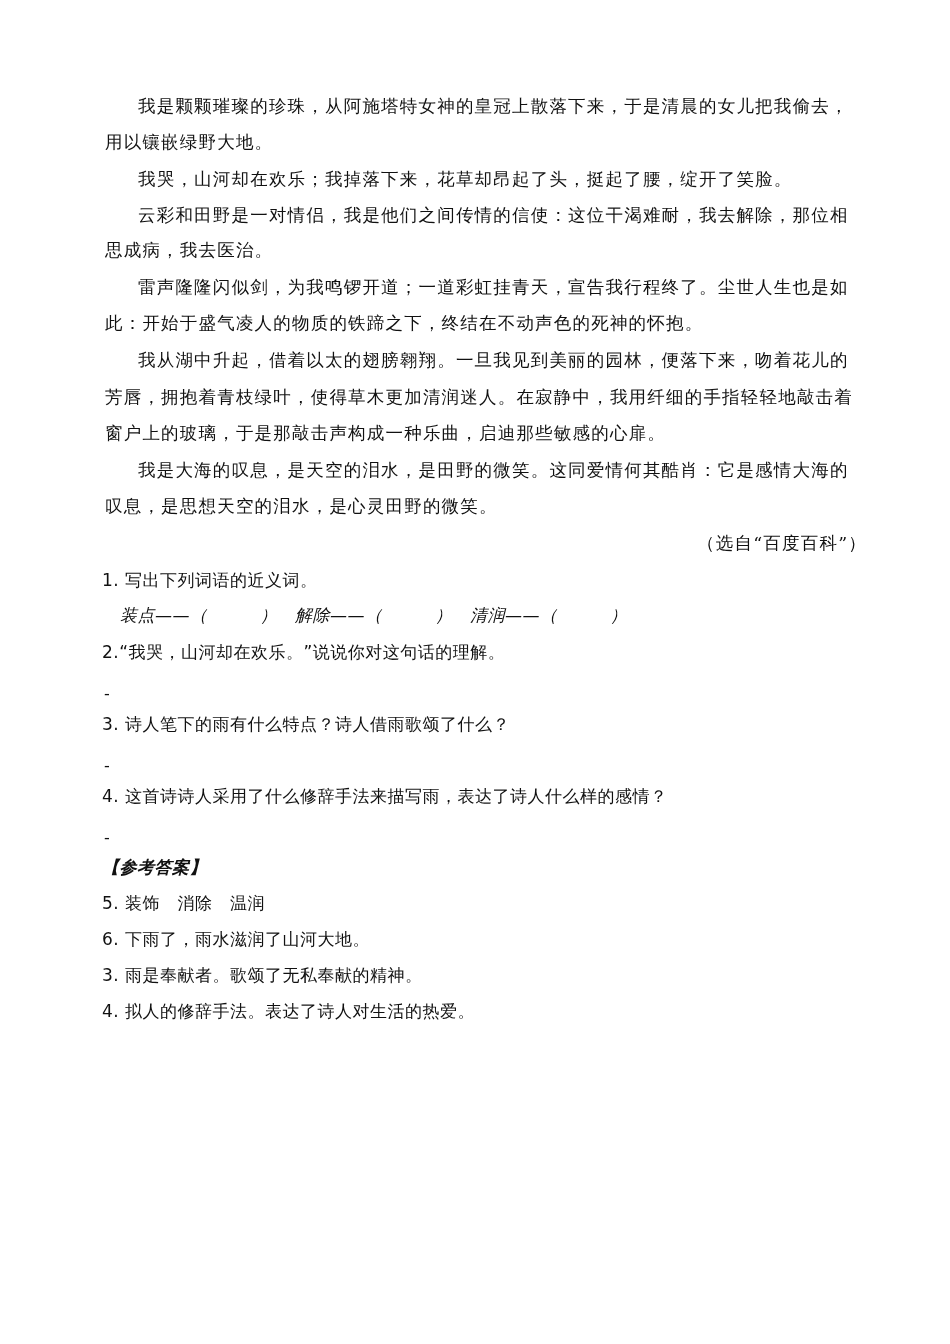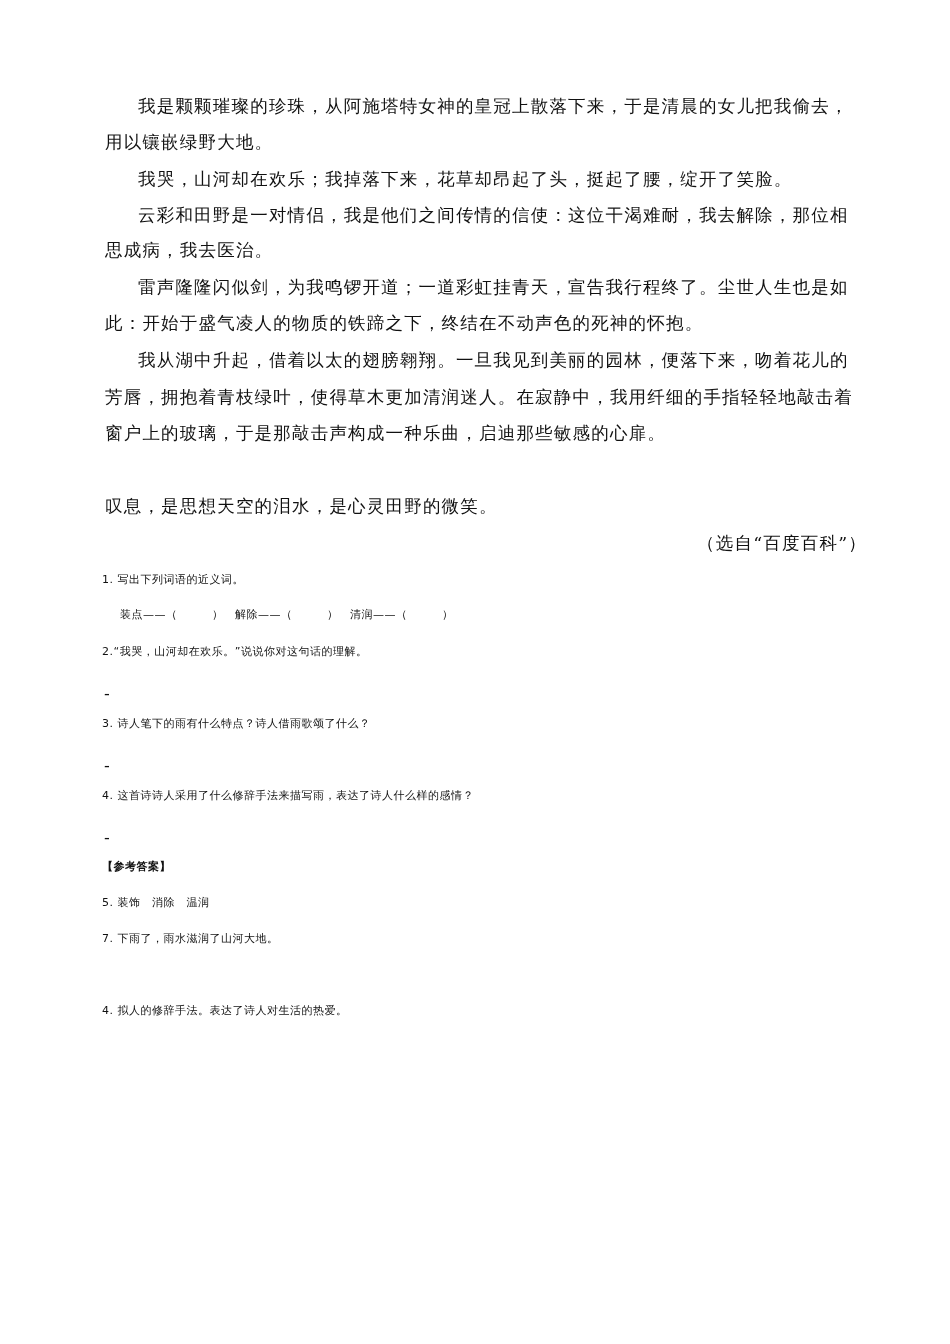--- a/index.html
+++ b/index.html
@@ -2,47 +2,49 @@
 <html><head>
 <meta charset="utf-8">
 <style>
   html, body { margin: 0; padding: 0; background: #ffffff; }
   body { width: 950px; height: 1344px; position: relative; overflow: hidden;
          font-family: "DejaVu Serif", "Liberation Serif", serif; color: #111; }
   .page { position: absolute; left: 12px; top: 0; width: 950px; height: 1044px; }
   .line { position: absolute; left: 93px; white-space: nowrap; font-size: 17.5px; letter-spacing: 1.2px; line-height: 24px; }
   .indent { left: 126px; }
   .right { left: auto; right: 95px; margin-left: 13px; }
-  .q { font-family: "DejaVu Sans", "Liberation Sans", sans-serif; font-size: 11px; letter-spacing: 0.5px; left: 90px; }
+  .q { font-family: "DejaVu Sans", "Liberation Sans", sans-serif; font-size: 17px; letter-spacing: 0.5px; left: 90px; }
   .dash { position: absolute; left: 92px; font-size: 16px; line-height: 20px; font-family: "DejaVu Sans", sans-serif; }
-  .bold { font-weight: bold; }
+  .bold { font-weight: bold; font-style: italic; }
 </style>
 </head>
 <body>
 
 <div class="page">
   <div class="line indent" style="top:94px">我是颗颗璀璨的珍珠，从阿施塔特女神的皇冠上散落下来，于是清晨的女儿把我偷去，</div>
   <div class="line" style="top:130px">用以镶嵌绿野大地。</div>
   <div class="line indent" style="top:167px">我哭，山河却在欢乐；我掉落下来，花草却昂起了头，挺起了腰，绽开了笑脸。</div>
   <div class="line indent" style="top:203px">云彩和田野是一对情侣，我是他们之间传情的信使：这位干渴难耐，我去解除，那位相</div>
   <div class="line" style="top:238px">思成病，我去医治。</div>
   <div class="line indent" style="top:275px">雷声隆隆闪似剑，为我鸣锣开道；一道彩虹挂青天，宣告我行程终了。尘世人生也是如</div>
   <div class="line" style="top:311px">此：开始于盛气凌人的物质的铁蹄之下，终结在不动声色的死神的怀抱。</div>
   <div class="line indent" style="top:348px">我从湖中升起，借着以太的翅膀翱翔。一旦我见到美丽的园林，便落下来，吻着花儿的</div>
   <div class="line" style="top:421px">窗户上的玻璃，于是那敲击声构成一种乐曲，启迪那些敏感的心扉。</div>
   <div class="line" style="top:385px">芳唇，拥抱着青枝绿叶，使得草木更加清润迷人。在寂静中，我用纤细的手指轻轻地敲击着</div>
+  <div class="line indent" style="top:458px">我是大海的叹息，是天空的泪水，是田野的微笑。这同爱情何其酷肖：它是感情大海的</div>
   <div class="line" style="top:494px">叹息，是思想天空的泪水，是心灵田野的微笑。</div>
   <div class="line right" style="top:531px">（选自“百度百科”）</div>
 
   <div class="line q" style="top:568px">1. 写出下列词语的近义词。</div>
-  <div class="line q" style="top:603px; left:108px;">装点——（　　　）　解除——（　　　）　清润——（　　　）</div>
+  <div class="line q" style="top:603px; left:108px;font-style:italic;">装点——（　　　）　解除——（　　　）　清润——（　　　）</div>
   <div class="line q" style="top:640px">2.“我哭，山河却在欢乐。”说说你对这句话的理解。</div>
   <div class="dash" style="top:684px">-</div>
   <div class="line q" style="top:712px">3. 诗人笔下的雨有什么特点？诗人借雨歌颂了什么？</div>
   <div class="dash" style="top:756px">-</div>
   <div class="line q" style="top:784px">4. 这首诗诗人采用了什么修辞手法来描写雨，表达了诗人什么样的感情？</div>
   <div class="dash" style="top:828px">-</div>
 
   <div class="line q bold" style="top:855px">【参考答案】</div>
   <div class="line q" style="top:891px">5. 装饰　消除　温润</div>
-  <div class="line q" style="top:927px">7. 下雨了，雨水滋润了山河大地。</div>
+  <div class="line q" style="top:927px">6. 下雨了，雨水滋润了山河大地。</div>
+  <div class="line q" style="top:963px">3. 雨是奉献者。歌颂了无私奉献的精神。</div>
   <div class="line q" style="top:999px">4. 拟人的修辞手法。表达了诗人对生活的热爱。</div>
 </div>
 
 </body></html>

